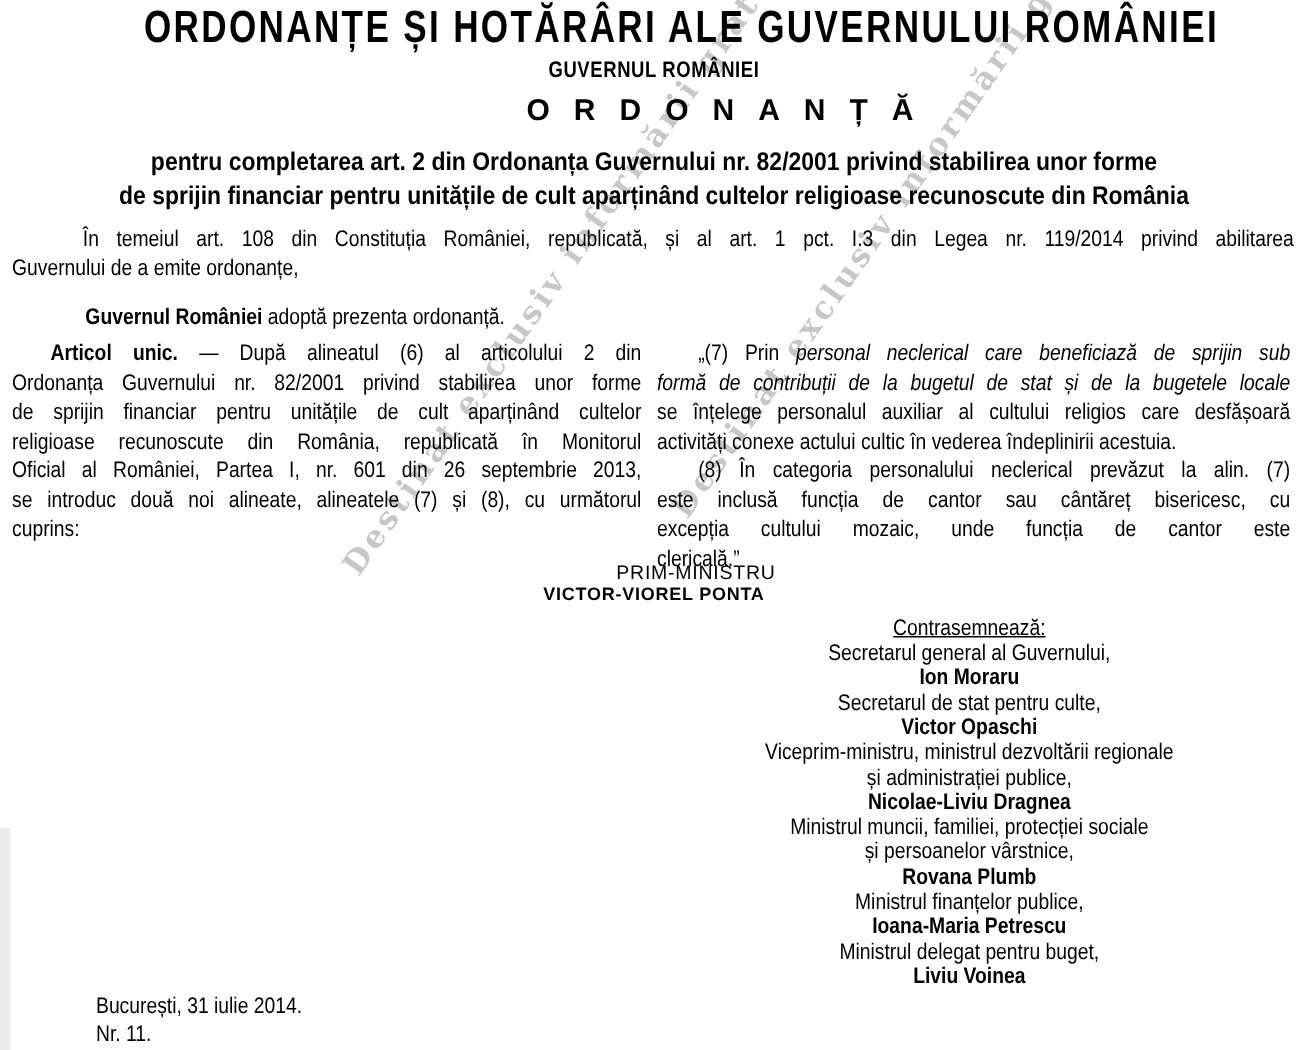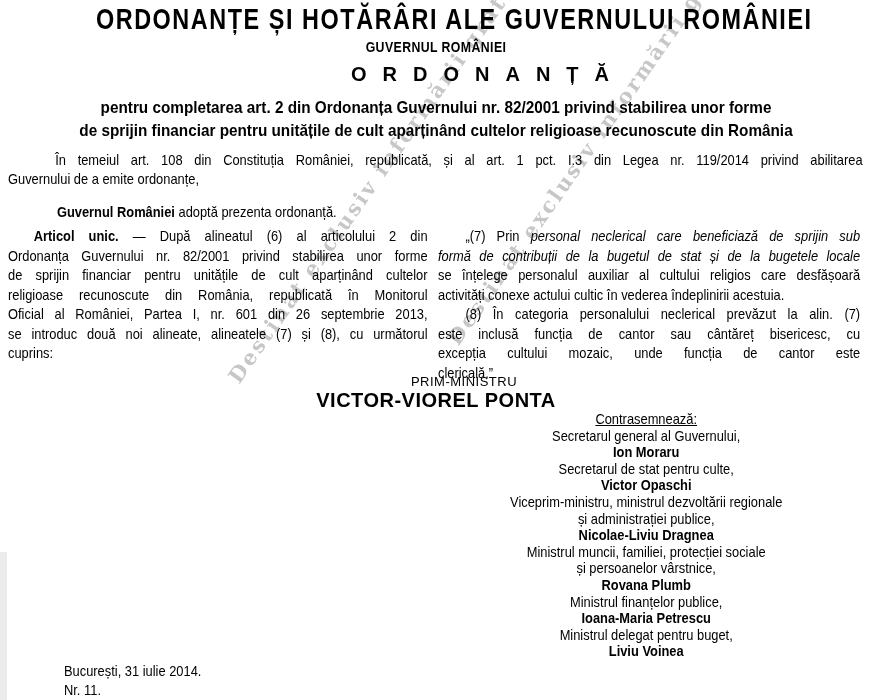--- a/index.html
+++ b/index.html
@@ -34,21 +34,21 @@
     transform:scaleX(.858); transform-origin:0 0;
   }
   .intro  { left:8px;   top:150px; width:996px; line-height:19px; }
   .adopt  { left:8px;   top:202px; width:996px; line-height:19px; }
   .colL   { left:8px;   top:226px; width:489px; line-height:19.5px; }
   .colR   { left:438px; top:226px; width:492px; line-height:19.5px; }
   .signs  { left:436px; top:411px; width:490px; line-height:16.6px; text-align:center; }
   .footer { left:64px;  top:661px; width:420px; line-height:19px; }
   
   .pm-title { top:374px; font-size:13px; letter-spacing:.5px;margin-left:28px; }
-  .pm-name  { top:389px; font-size:20px; font-weight:bold; letter-spacing:.5px; }
+  .pm-name  { top:389px; font-size:12px; font-weight:bold; letter-spacing:.5px; }
   
   .tline { min-height:1em; }
   .tline.just { text-align:justify; text-align-last:justify; }
   .b { font-weight:bold; }
   .i { font-style:italic; }
   .u { text-decoration:underline; }
   
   .edge { position:absolute; left:0; top:552px; width:7px; height:148px; background:#ececec; z-index:2; }
 </style>
 </head>

